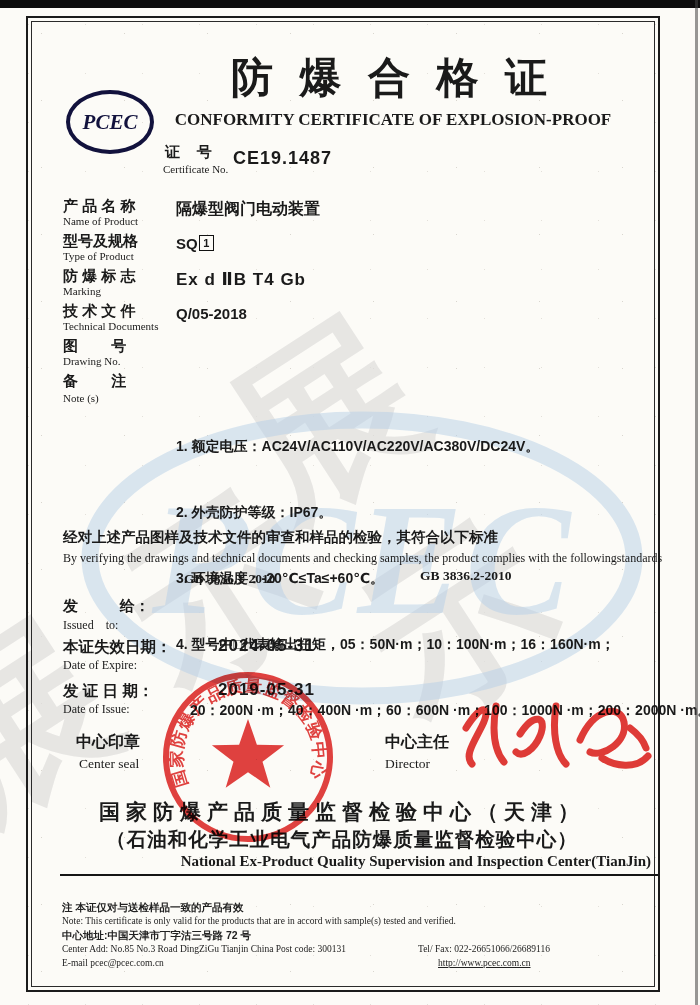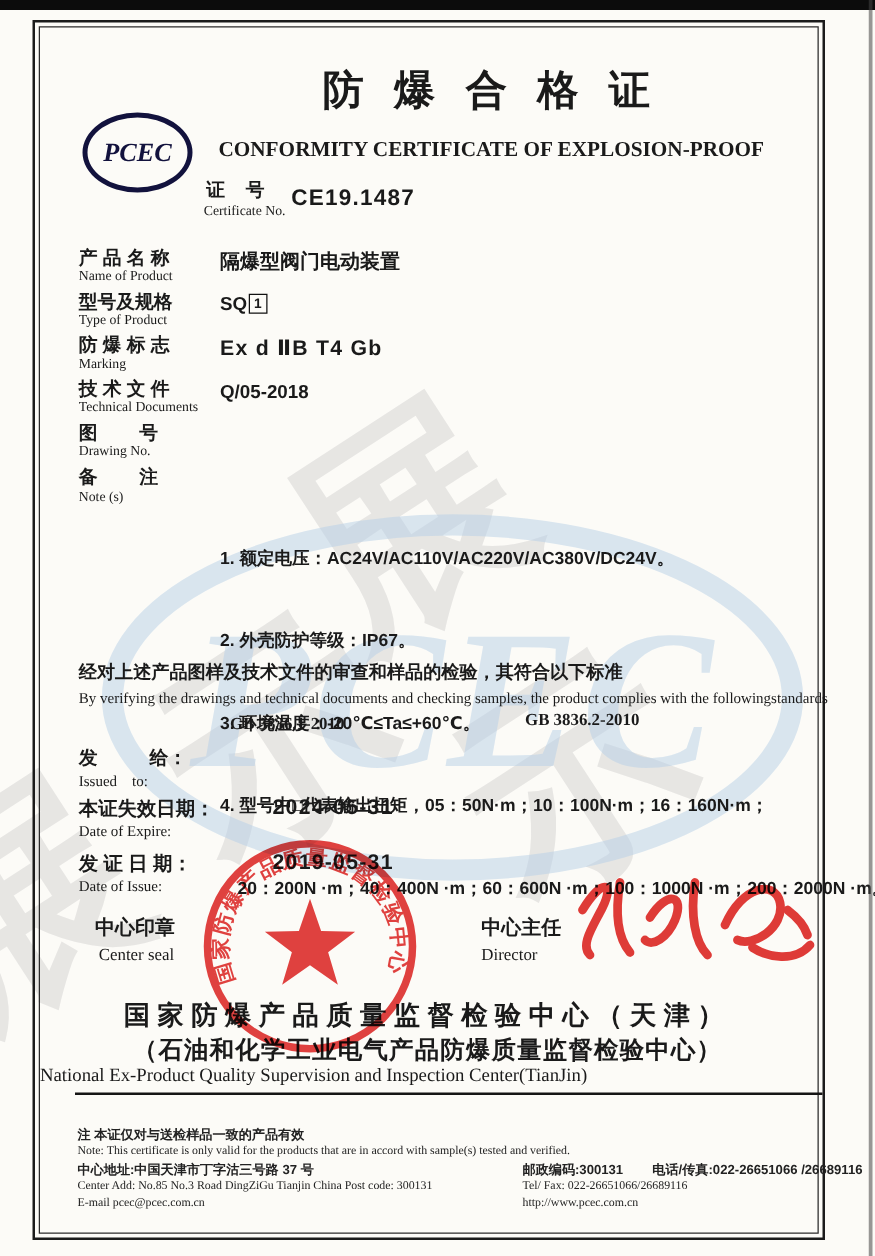--- a/index.html
+++ b/index.html
@@ -18,21 +18,21 @@
   .wm-diag{z-index:0;color:#e0dfdd;font-weight:bold;opacity:.75;
            font-family:"Liberation Sans","DejaVu Sans",sans-serif;transform:rotate(-33deg);}
   .wm-d1{left:285px;top:215px;font-size:180px;letter-spacing:60px;}
   .wm-d2{left:-95px;top:520px;font-size:180px;letter-spacing:60px;}
   
   .logo{left:66px;top:90px;width:80px;height:56px;border:4.5px solid #12123d;border-radius:50%;
         display:flex;align-items:center;justify-content:center;background:transparent;z-index:2;}
   .logo span{font-family:"Liberation Serif","DejaVu Serif",serif;font-style:italic;font-weight:bold;
         font-size:21px;color:#12123d;letter-spacing:0px;}
   .title{left:158px;top:50px;width:470px;text-align:center;font-family:"Liberation Serif","DejaVu Serif",serif;
-        font-weight:bold;font-size:33px;letter-spacing:8px;white-space:pre;z-index:2;}
+        font-weight:bold;font-size:42px;letter-spacing:8px;white-space:pre;z-index:2;}
   .subtitle{left:158px;top:110px;width:470px;text-align:center;font-family:"Liberation Serif","DejaVu Serif",serif;
         font-weight:bold;font-size:17px;z-index:2;}
   .certno-cn{left:165px;top:143px;font-size:15px;font-weight:bold;white-space:pre;z-index:2;}
   .certno-en{left:163px;top:163px;font-size:11px;font-family:"Liberation Serif","DejaVu Serif",serif;z-index:2;}
   .certno-val{left:233px;top:148px;font-size:18px;font-weight:bold;letter-spacing:1px;z-index:2;}
   
   .flabel{left:63px;width:112px;font-size:15px;font-weight:bold;white-space:pre;z-index:2;}
   .flabel-en{left:63px;font-size:11px;font-family:"Liberation Serif","DejaVu Serif",serif;z-index:2;white-space:pre;}
   .fval{left:176px;font-size:15px;font-weight:bold;z-index:2;}
   .sq-box{display:inline-block;border:1.7px solid #111;min-width:13px;height:14px;line-height:14px;
@@ -48,27 +48,27 @@
   .issued-val{left:176px;top:599px;font-size:18px;font-weight:bold;letter-spacing:1px;z-index:2;}
   .dateval{left:178px;font-size:17px;font-weight:bold;letter-spacing:1px;z-index:2;margin-left:40px;}
   
   .seal-label,.dir-label{font-size:16px;font-weight:bold;z-index:2;}
   .seal-label-en,.dir-label-en{font-size:13.5px;font-family:"Liberation Serif","DejaVu Serif",serif;z-index:2;}
   .seal{left:158px;top:667px;z-index:3;mix-blend-mode:multiply;opacity:.92;}
   .sig{left:452px;top:694px;z-index:3;mix-blend-mode:multiply;opacity:.95;}
   
   .org1{left:40px;top:798px;width:604px;text-align:center;font-size:21px;font-weight:bold;letter-spacing:6px;z-index:2;}
   .org2{left:40px;top:826px;width:604px;text-align:center;font-size:19.5px;font-weight:bold;letter-spacing:1px;z-index:2;}
-  .org3{left:32px;top:853px;width:604px;text-align:left;font-size:15px;font-weight:normal;
+  .org3{left:47px;top:853px;width:604px;text-align:right;font-size:15px;font-weight:bold;
         font-family:"Liberation Serif","DejaVu Serif",serif;z-index:2;}
   .org-rule{left:60px;top:874px;width:598px;height:2px;background:#151515;z-index:2;}
   
   .ft{font-family:"Liberation Serif","DejaVu Serif",serif;font-size:9.5px;color:#222;z-index:2;white-space:pre;}
   .ft-cn{font-family:"Liberation Sans","DejaVu Sans",sans-serif;font-size:10.5px;font-weight:bold;}
-  .ft-u{}
+  .ft-u{text-decoration:underline;margin-left:20px;}
 </style>
 </head>
 <body>
 
 <div class="page">
 
   <div class="abs scan-strip"></div>
   <div class="abs scan-edge"></div>
 
   <div class="abs wm-diag wm-d1">展示</div>
@@ -164,20 +164,19 @@
     </g>
   </svg>
 
   <div class="abs org1">国家防爆产品质量监督检验中心（天津）</div>
   <div class="abs org2">（石油和化学工业电气产品防爆质量监督检验中心）</div>
   <div class="abs org3">National Ex-Product Quality Supervision and Inspection Center(TianJin)</div>
   <div class="abs org-rule"></div>
 
   <div class="abs ft ft-cn" style="left:62px;top:901px">注 本证仅对与送检样品一致的产品有效</div>
   <div class="abs ft" style="left:62px;top:916px">Note: This certificate is only valid for the products that are in accord with sample(s) tested and verified.</div>
-  <div class="abs ft ft-cn" style="left:62px;top:929px">中心地址:中国天津市丁字沽三号路 37 号</div>
+  <div class="abs ft ft-cn" style="left:62px;top:929px">中心地址:中国天津市丁字沽三号路 72 号</div>
   <div class="abs ft" style="left:62px;top:944px">Center Add: No.85 No.3 Road DingZiGu Tianjin China Post code: 300131</div>
   <div class="abs ft" style="left:62px;top:958px">E-mail pcec@pcec.com.cn</div>
-  <div class="abs ft ft-cn" style="left:418px;top:929px">邮政编码:300131        电话/传真:022-26651066 /26689116</div>
   <div class="abs ft" style="left:418px;top:944px">Tel/ Fax: 022-26651066/26689116</div>
   <div class="abs ft ft-u" style="left:418px;top:958px">http://www.pcec.com.cn</div>
 
 </div>
 
 </body></html>

